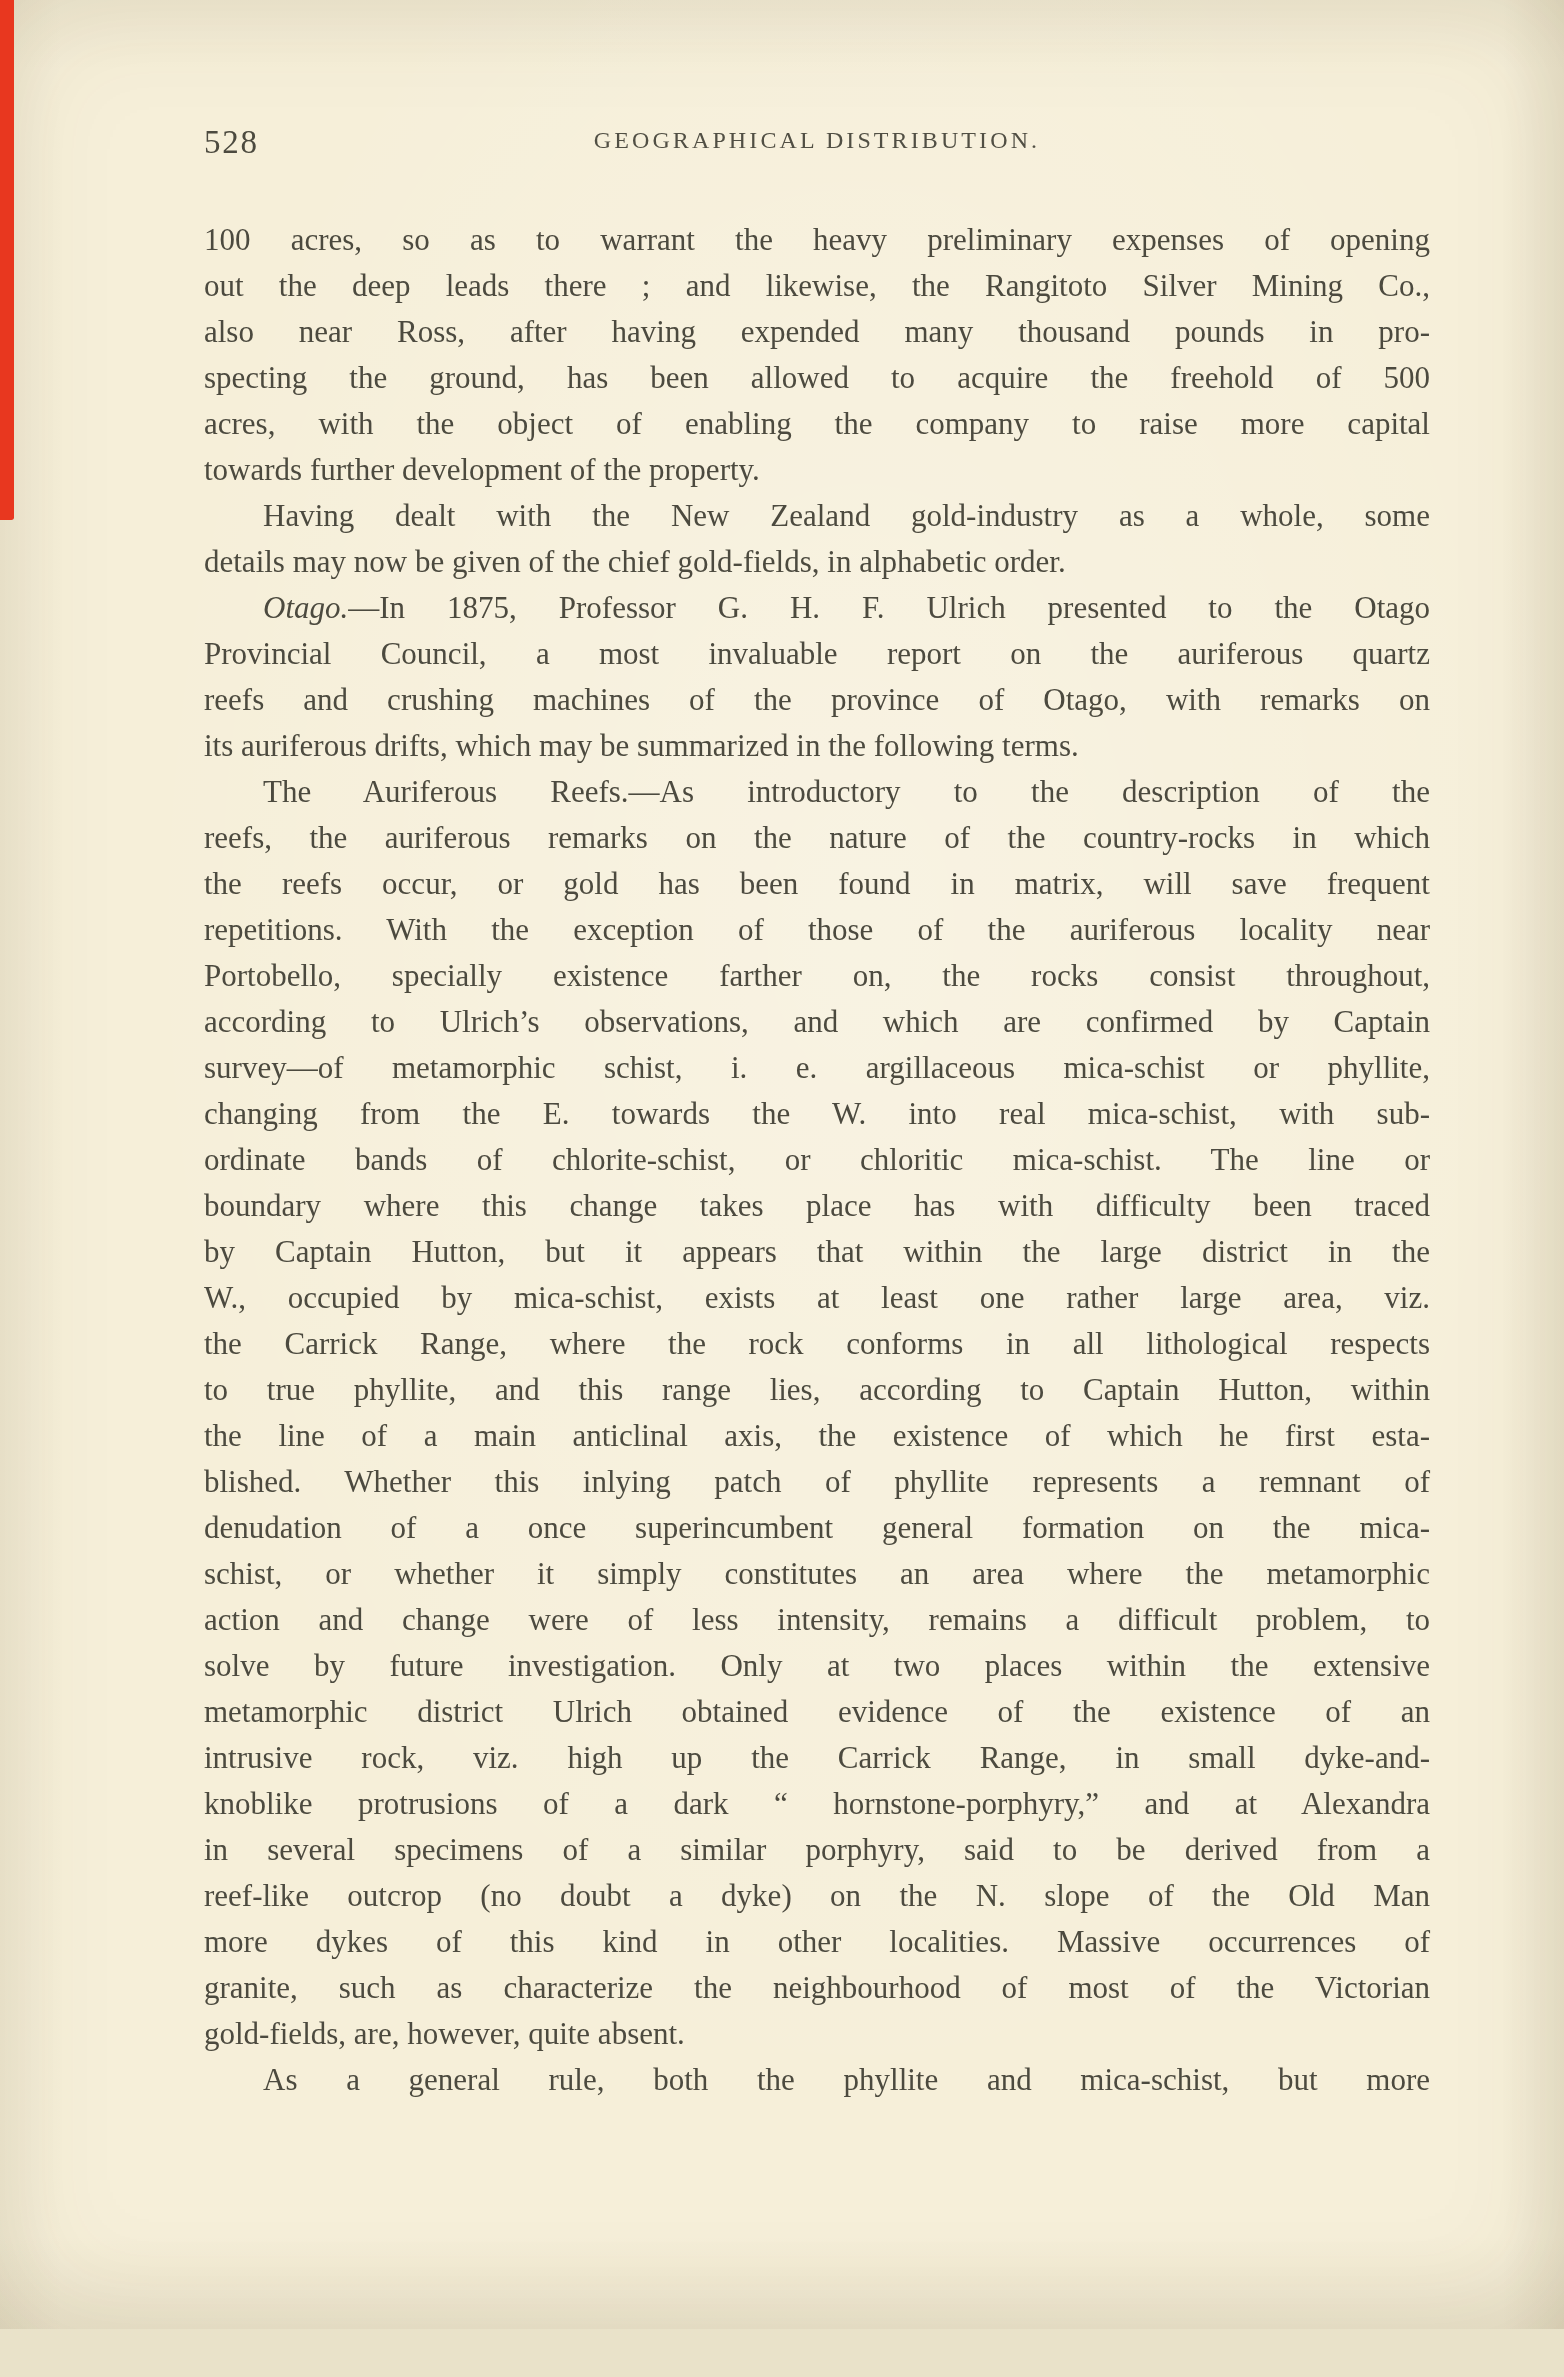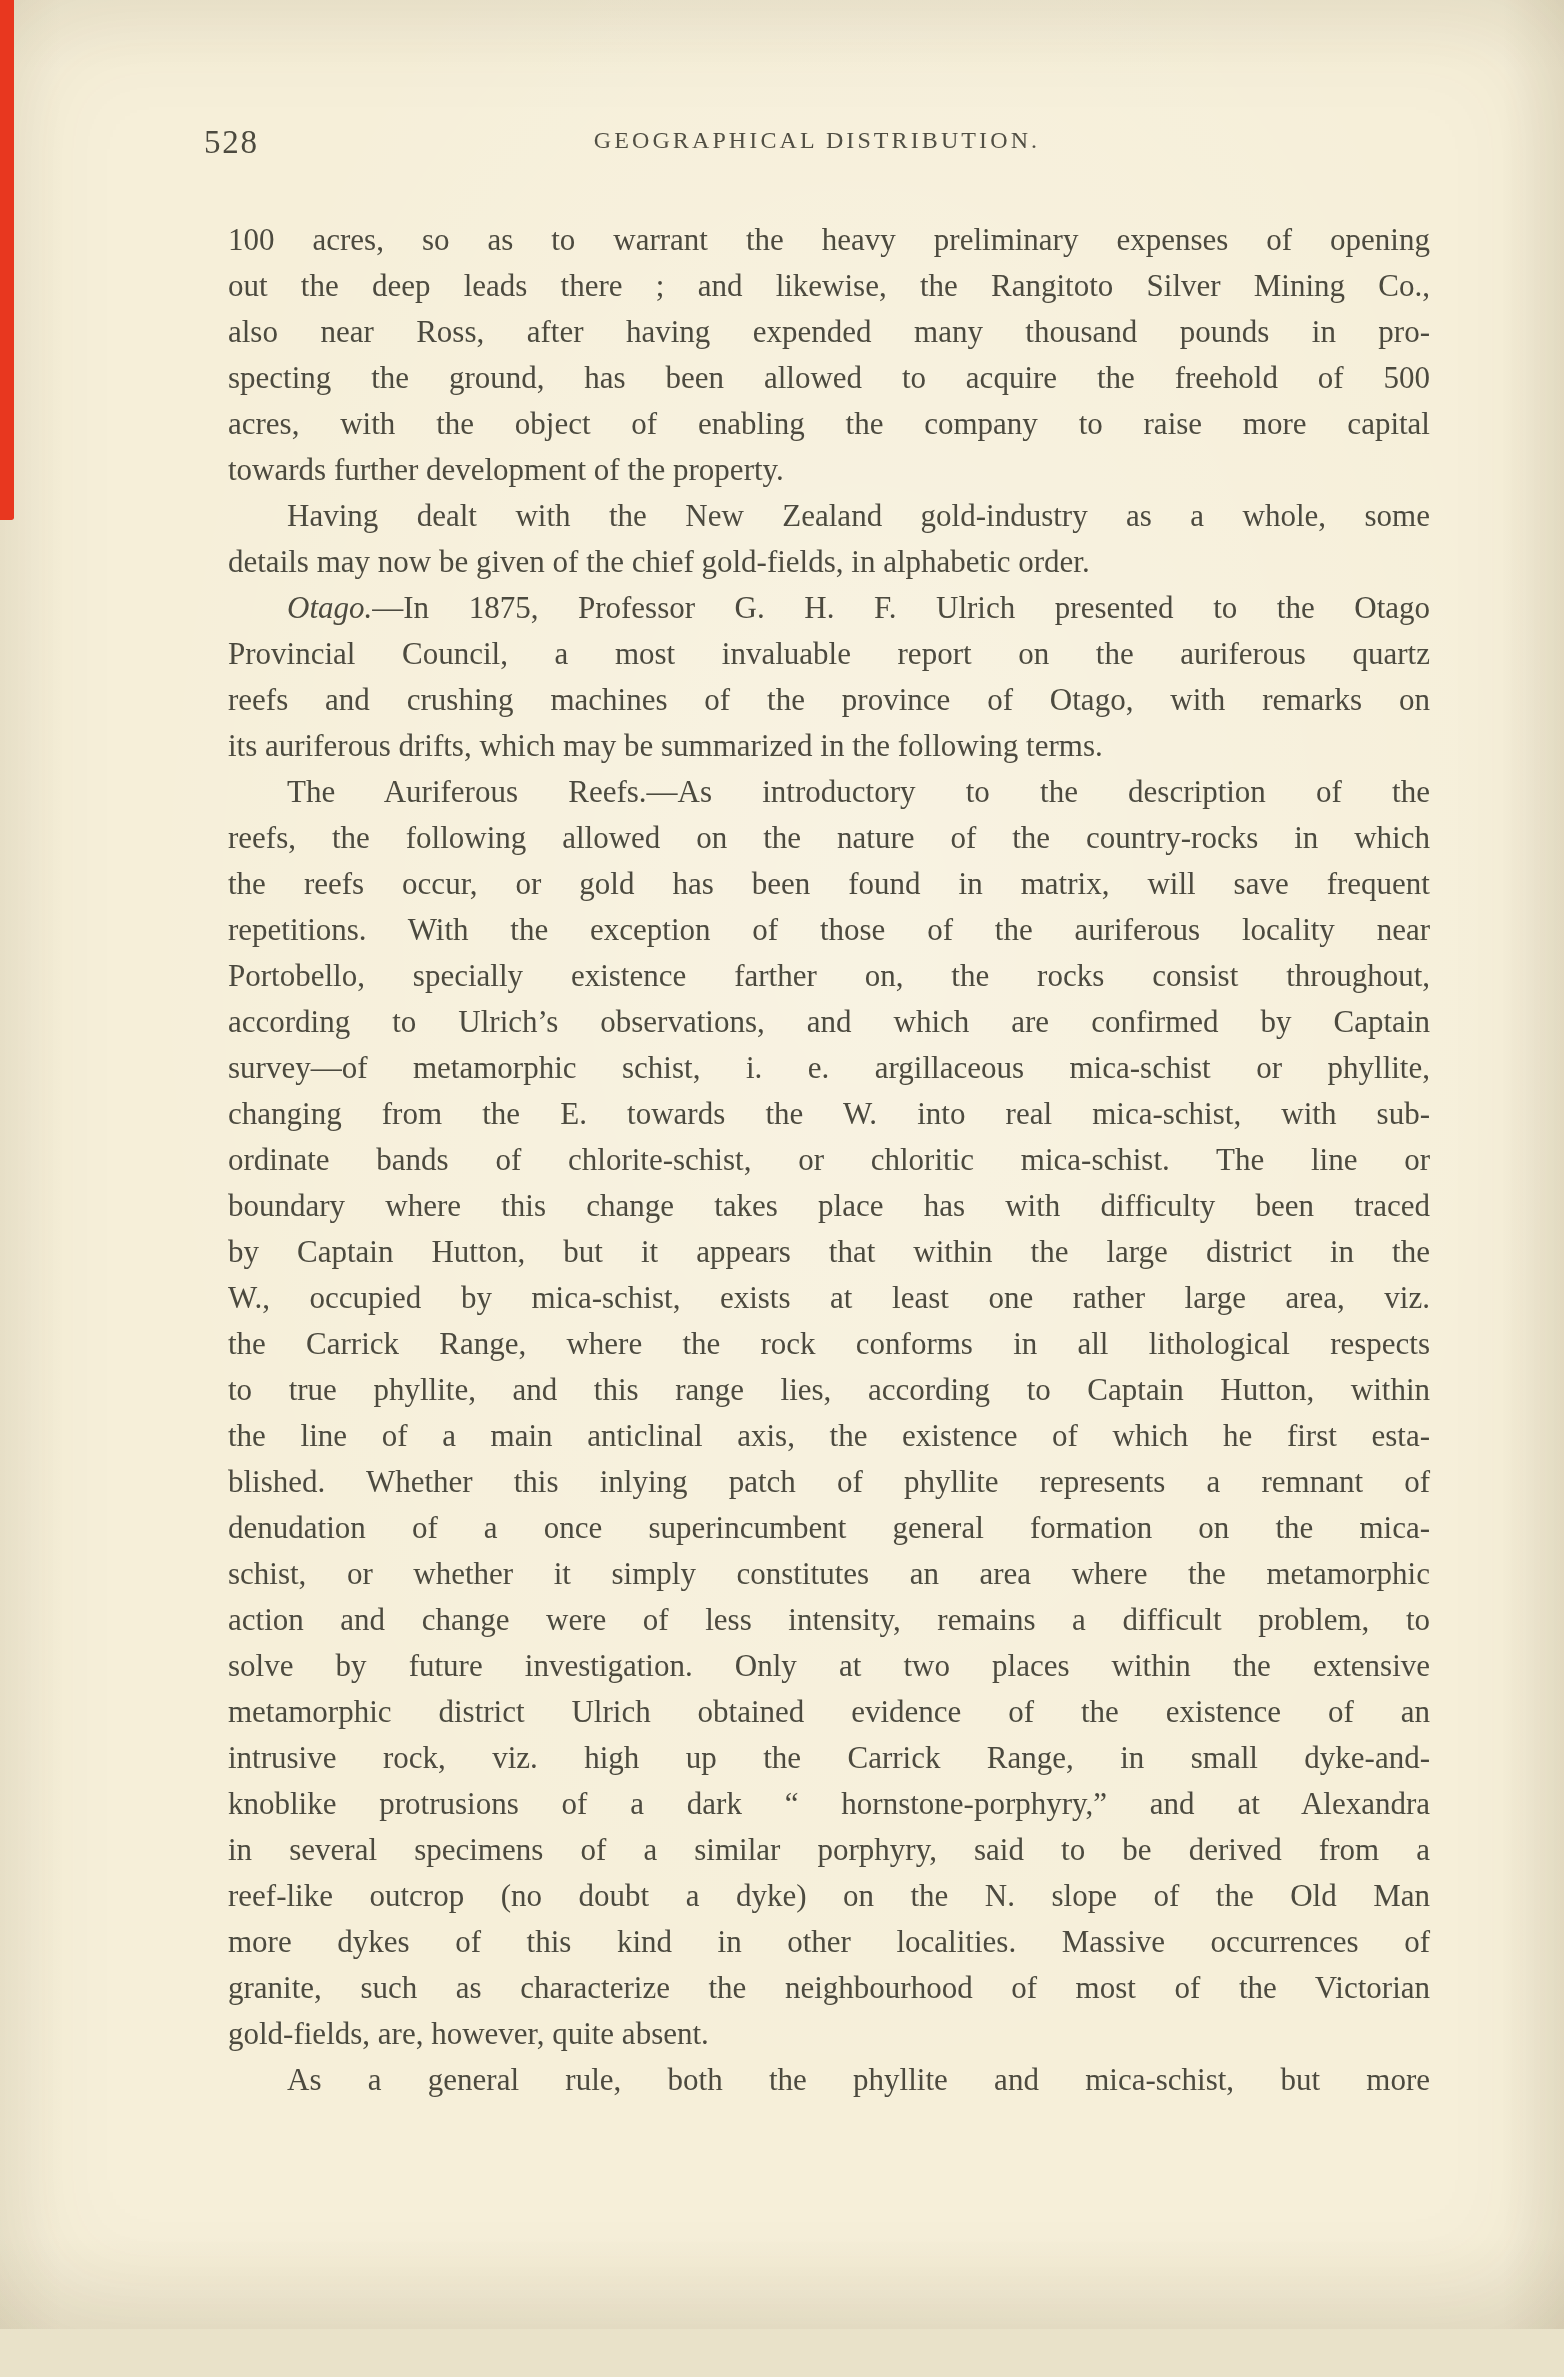--- a/index.html
+++ b/index.html
@@ -60,21 +60,20 @@
     left: 204px;
     top: 217px;
     width: 1226px;
     font-size: 31px;
     line-height: 46px;
   }
   .line {
     text-align: justify;
     text-align-last: justify;
     white-space: normal;
-    margin-left: 24px;
   }
   .line.last {
     text-align-last: left;
   }
   .line.indent {
     text-indent: 59px;
     font-family: Liberation Serif, serif;
   }
   .line em {
     font-style: italic;
@@ -98,21 +97,21 @@
       <div class="line"><span>specting the ground, has been allowed to acquire the freehold of 500</span></div>
       <div class="line"><span>acres, with the object of enabling the company to raise more capital</span></div>
       <div class="line last"><span>towards further development of the property.</span></div>
       <div class="line indent"><span>Having dealt with the New Zealand gold-industry as a whole, some</span></div>
       <div class="line last"><span>details may now be given of the chief gold-fields, in alphabetic order.</span></div>
       <div class="line indent"><em>Otago.</em><span>—In 1875, Professor G. H. F. Ulrich presented to the Otago</span></div>
       <div class="line"><span>Provincial Council, a most invaluable report on the auriferous quartz</span></div>
       <div class="line"><span>reefs and crushing machines of the province of Otago, with remarks on</span></div>
       <div class="line last"><span>its auriferous drifts, which may be summarized in the following terms.</span></div>
       <div class="line indent"><span>The Auriferous Reefs.—As introductory to the description of the</span></div>
-      <div class="line"><span>reefs, the following allowed on the nature of the country-rocks in which</span></div>
+      <div class="line"><span>reefs, the auriferous remarks on the nature of the country-rocks in which</span></div>
       <div class="line"><span>the reefs occur, or gold has been found in matrix, will save frequent</span></div>
       <div class="line"><span>repetitions.  With the exception of those of the auriferous locality near</span></div>
       <div class="line"><span>Portobello, specially existence farther on, the rocks consist throughout,</span></div>
       <div class="line"><span>according to Ulrich’s observations, and which are confirmed by Captain</span></div>
       <div class="line"><span>survey—of metamorphic schist, i. e. argillaceous mica-schist or phyllite,</span></div>
       <div class="line"><span>changing from the E. towards the W. into real mica-schist, with sub-</span></div>
       <div class="line"><span>ordinate bands of chlorite-schist, or chloritic mica-schist.  The line or</span></div>
       <div class="line"><span>boundary where this change takes place has with difficulty been traced</span></div>
       <div class="line"><span>by Captain Hutton, but it appears that within the large district in the</span></div>
       <div class="line"><span>W., occupied by mica-schist, exists at least one rather large area, viz.</span></div>

